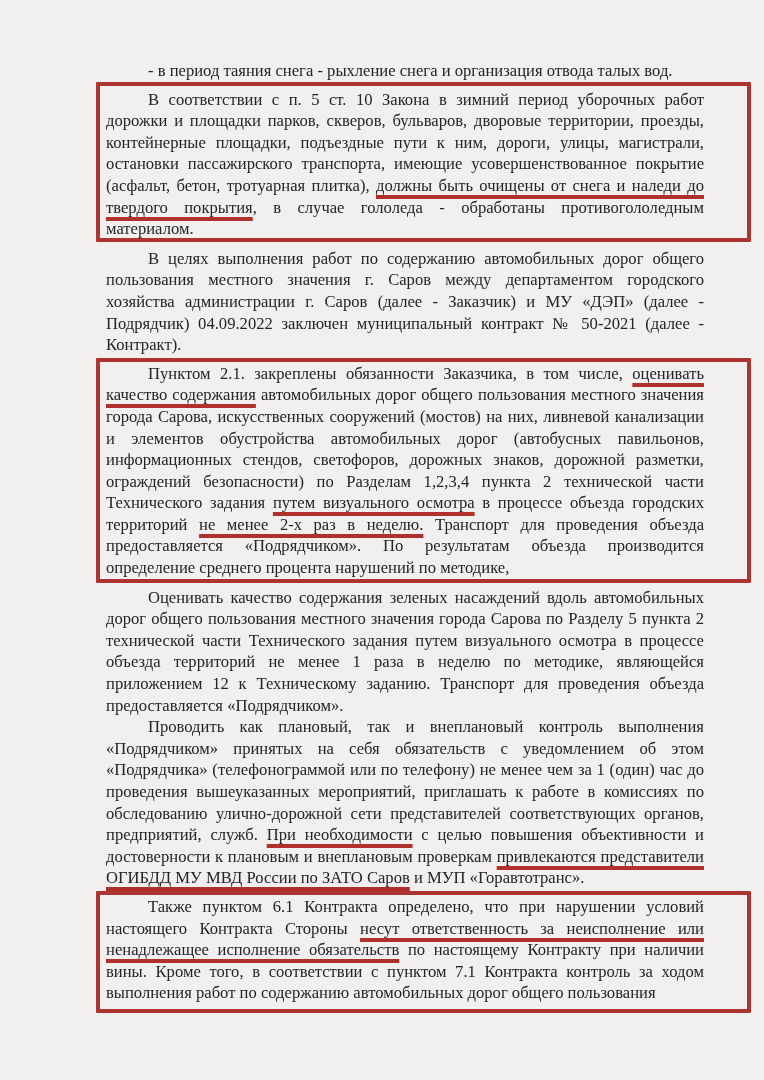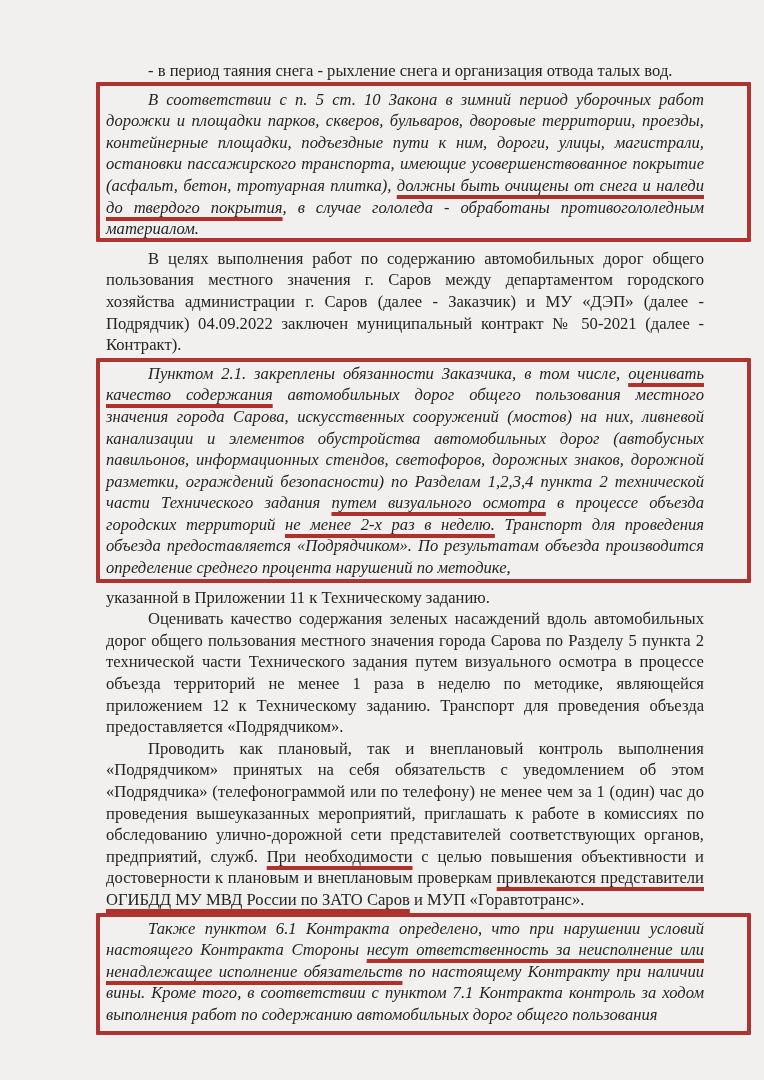--- a/index.html
+++ b/index.html
@@ -23,21 +23,21 @@
     line-height: 21.6px;
     color: #262323;
     text-align: justify;
     hyphens: none;
   }
   .para {
     margin: 0;
     position: relative;
   }
   .para.indent { text-indent: 42px; }
-  .para.boxed { margin: 7px 0 8px; font-style: italic; }
+  .para.boxed { margin: 7px 0 8px; }
   .box-overlay {
     position: absolute;
     left: -10px;
     right: -47px;
     top: -6px;
     bottom: -3px;
     border: 4px solid #ae3431;
     border-radius: 1px;
     pointer-events: none;
   }
@@ -54,18 +54,17 @@
 </style>
 </head>
 <body>
 
 <div class="page">
   <main class="doc">
       <p class="para blk-p0 indent"><span>- в период таяния снега - рыхление снега и организация отвода талых вод.</span></p>
       <p class="para blk-p1 indent boxed"><span class="box-overlay"></span><span>В соответствии с п. 5 ст. 10 Закона в зимний период уборочных работ дорожки и площадки парков, скверов, бульваров, дворовые территории, проезды, контейнерные площадки, подъездные пути к ним, дороги, улицы, магистрали, остановки пассажирского транспорта, имеющие усовершенствованное покрытие (асфальт, бетон, тротуарная плитка), </span><span class="u">должны быть очищены от снега и наледи до твердого покрытия</span><span>, в случае гололеда - обработаны противогололедным материалом.</span></p>
       <p class="para blk-p2 indent"><span>В целях выполнения работ по содержанию автомобильных дорог общего пользования местного значения г. Саров между департаментом городского хозяйства администрации г. Саров (далее - Заказчик) и МУ «ДЭП» (далее - Подрядчик) 04.09.2022 заключен муниципальный контракт № 50-2021 (далее - Контракт).</span></p>
       <p class="para blk-p3 indent boxed"><span class="box-overlay"></span><span>Пунктом 2.1. закреплены обязанности Заказчика, в том числе, </span><span class="u">оценивать качество содержания</span><span> автомобильных дорог общего пользования местного значения города Сарова, искусственных сооружений (мостов) на них, ливневой канализации и элементов обустройства автомобильных дорог (автобусных павильонов, информационных стендов, светофоров, дорожных знаков, дорожной разметки, ограждений безопасности) по Разделам 1,2,3,4 пункта 2 технической части Технического задания </span><span class="u">путем визуального осмотра</span><span> в процессе объезда городских территорий </span><span class="u">не менее 2-х раз в неделю.</span><span> Транспорт для проведения объезда предоставляется «Подрядчиком». По результатам объезда производится определение среднего процента нарушений по методике,</span></p>
-      <p class="para blk-p3b"><span>указанной в Приложении 11 к Техническому заданию.</span></p>
       <p class="para blk-p4 indent"><span>Оценивать качество содержания зеленых насаждений вдоль автомобильных дорог общего пользования местного значения города Сарова по Разделу 5 пункта 2 технической части Технического задания путем визуального осмотра в процессе объезда территорий не менее 1 раза в неделю по методике, являющейся приложением 12 к Техническому заданию. Транспорт для проведения объезда предоставляется «Подрядчиком».</span></p>
       <p class="para blk-p5 indent"><span>Проводить как плановый, так и внеплановый контроль выполнения «Подрядчиком» принятых на себя обязательств с уведомлением об этом «Подрядчика» (телефонограммой или по телефону) не менее чем за 1 (один) час до проведения вышеуказанных мероприятий, приглашать к работе в комиссиях по обследованию улично-дорожной сети представителей соответствующих органов, предприятий, служб. </span><span class="u">При необходимости</span><span> с целью повышения объективности и достоверности к плановым и внеплановым проверкам </span><span class="u">привлекаются представители ОГИБДД МУ МВД России по ЗАТО Саров</span><span> и МУП «Горавтотранс».</span></p>
       <p class="para blk-p6 indent boxed"><span class="box-overlay"></span><span>Также пунктом 6.1 Контракта определено, что при нарушении условий настоящего Контракта Стороны </span><span class="u">несут ответственность за неисполнение или ненадлежащее исполнение обязательств</span><span> по настоящему Контракту при наличии вины. Кроме того, в соответствии с пунктом 7.1 Контракта контроль за ходом выполнения работ по содержанию автомобильных дорог общего пользования</span></p>
     </main>
 </div>
 
 </body></html>

